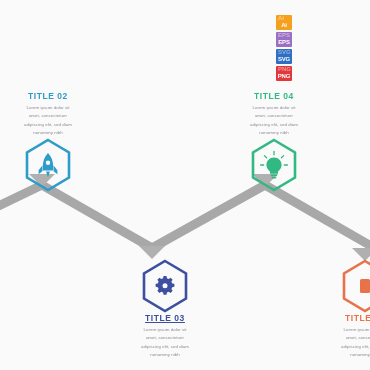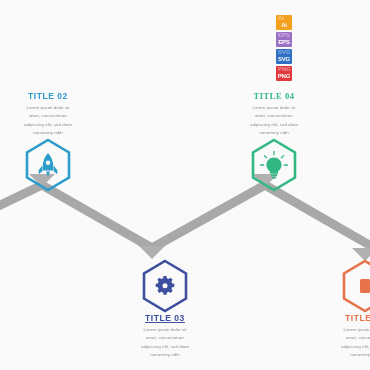--- a/index.html
+++ b/index.html
@@ -26,21 +26,21 @@
   .hexwrap{position:relative;width:120px;height:56px;}
   .hexwrap svg{position:absolute;left:50%;top:0;transform:translateX(-50%);}
 
   
   #node-02{left:-12px;top:92px;}
   #node-04{left:214px;top:92px;}
   #node-03{left:105px;top:258px;}
   #node-05{left:305px;top:258px;}
 
   .t-02{color:#2e9ccb;}
-  .t-04{color:#32b883;font-family:Liberation Serif, serif;}
+  .t-04{color:#32b883;}
   .t-03{color:#3d4f9e;text-decoration:underline;}
   .t-05{color:#e8734a;}
 
   
   #badges{
     position:absolute;right:2px;top:15px;z-index:6;
     display:flex;flex-direction:column;gap:2px;width:16px;
   }
   .badge{
     width:16px;height:15px;border-radius:1px;position:relative;

